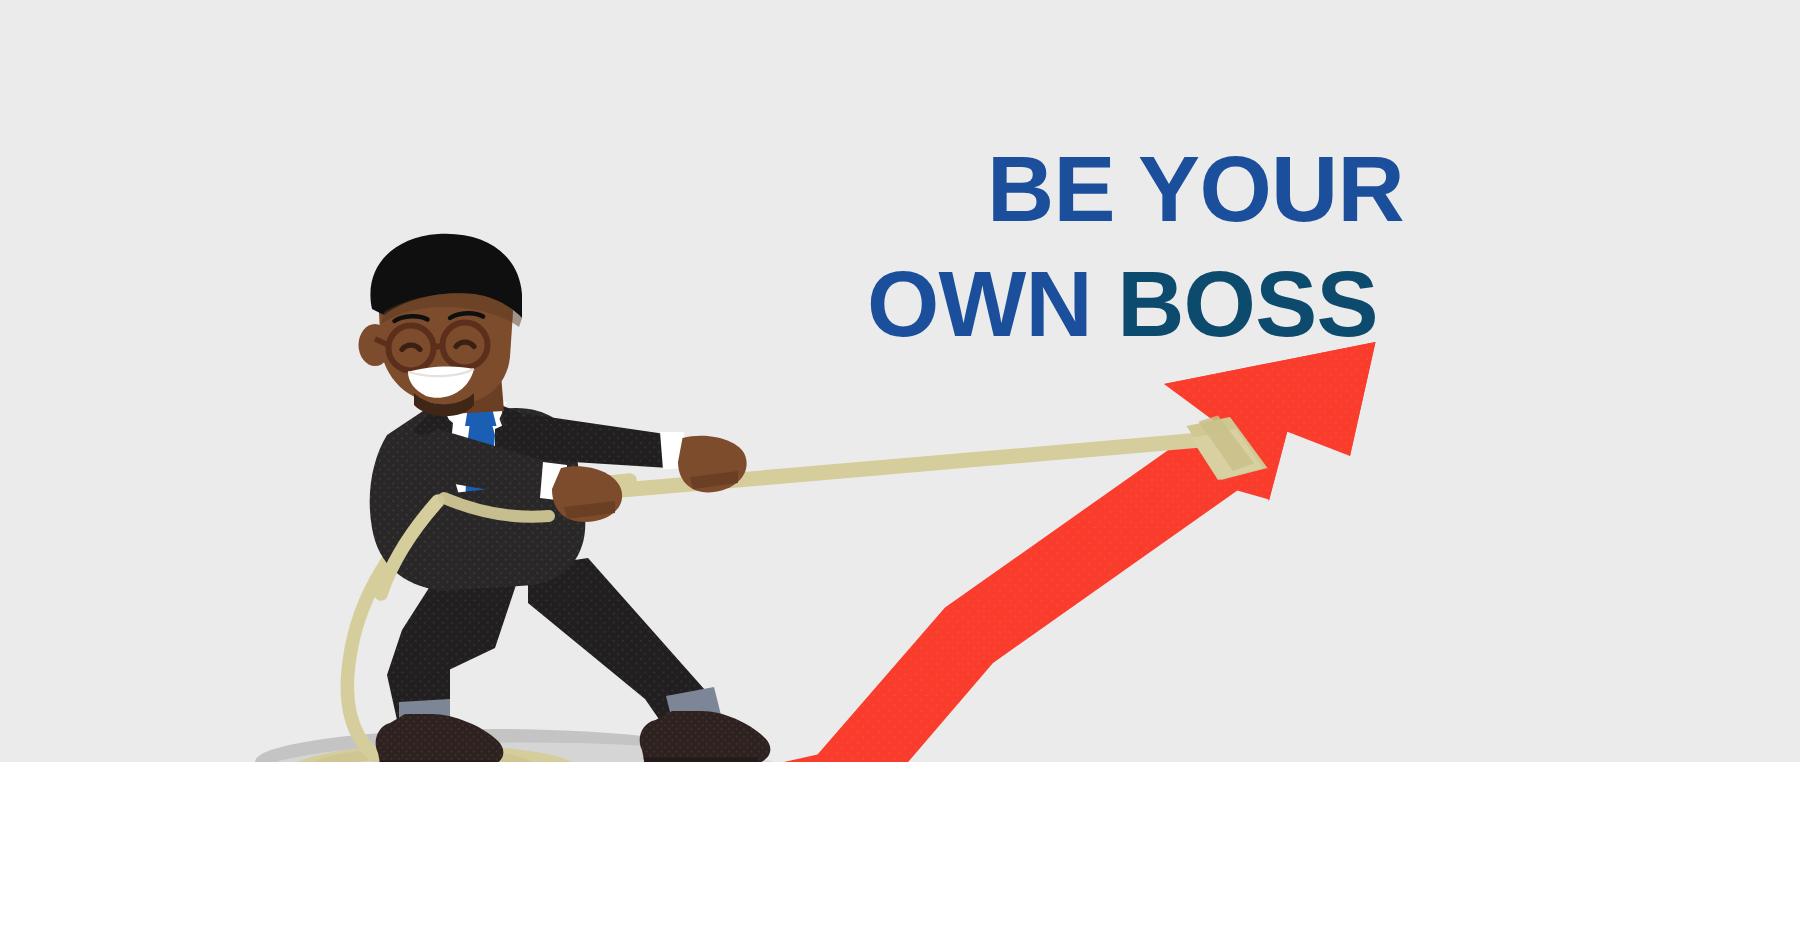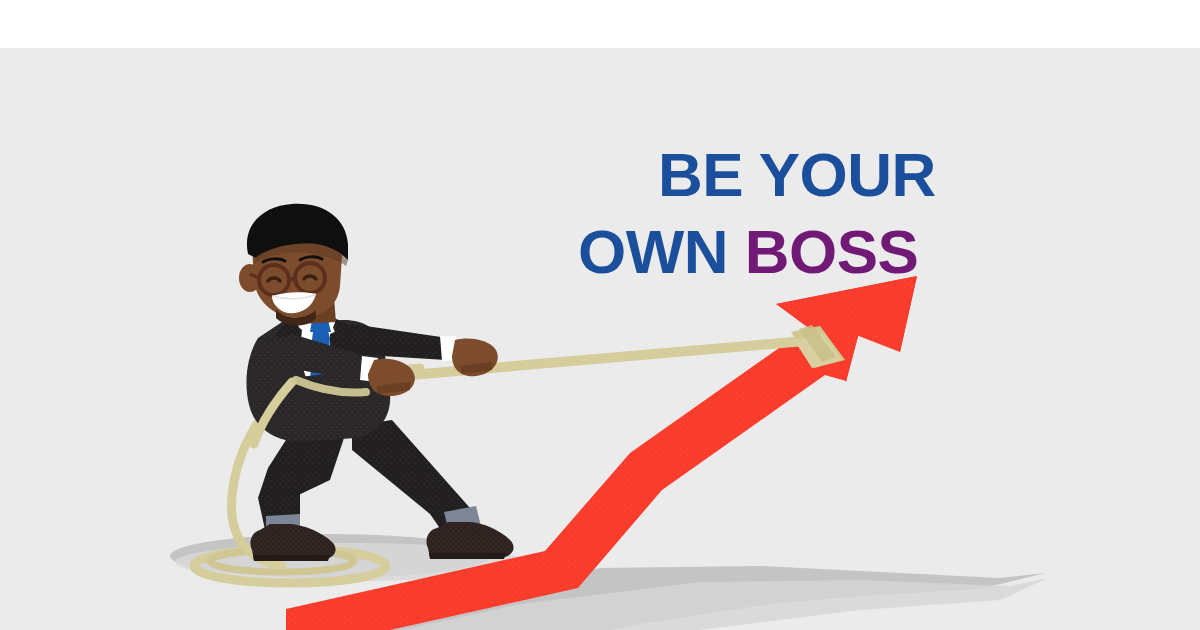--- a/index.html
+++ b/index.html
@@ -4,25 +4,24 @@
 <title>Be Your Own Boss</title>
 <style>
   html, body {
     margin: 0;
     padding: 0;
     background: #ffffff;
   }
   #stage {
     position: relative;
     width: 1200px;
-    height: 582px;
+    height: 508px;
     overflow: hidden;
     background: #ebebeb;
     font-family: "Liberation Sans", sans-serif;
-    margin-top: 48px;
   }
   #art {
     position: absolute;
     left: 0; top: 0;
     width: 1200px;
     height: 630px;
     display: block;
   }
   .headline {
     position: absolute;
@@ -37,21 +36,21 @@
     left: 658px;
     top: 96px;
     font-size: 62px;
   }
   #line2 {
     left: 578px;
     top: 173px;
     font-size: 62px;
   }
   .t-blue { color: #1b4f9c; }
-  .t-red  { color: #701a75; }
+  .t-red  { color: #0c4a6e; }
 </style>
 </head>
 <body>
 
 <div id="stage">
 
   <svg id="art" viewBox="0 0 1200 630" xmlns="http://www.w3.org/2000/svg">
     <defs>
       <pattern id="suitTex" width="6" height="6" patternUnits="userSpaceOnUse">
         <rect width="6" height="6" fill="#2a2728"></rect>

